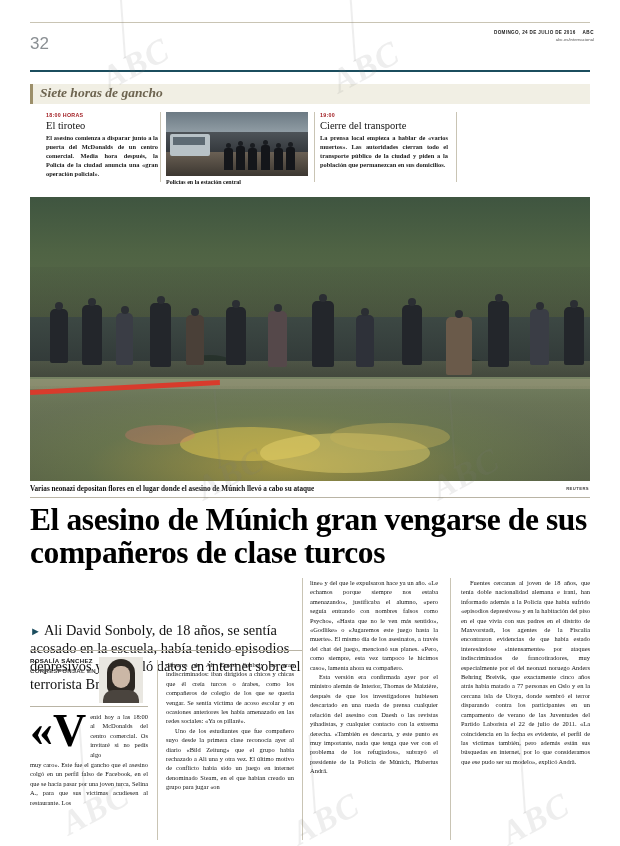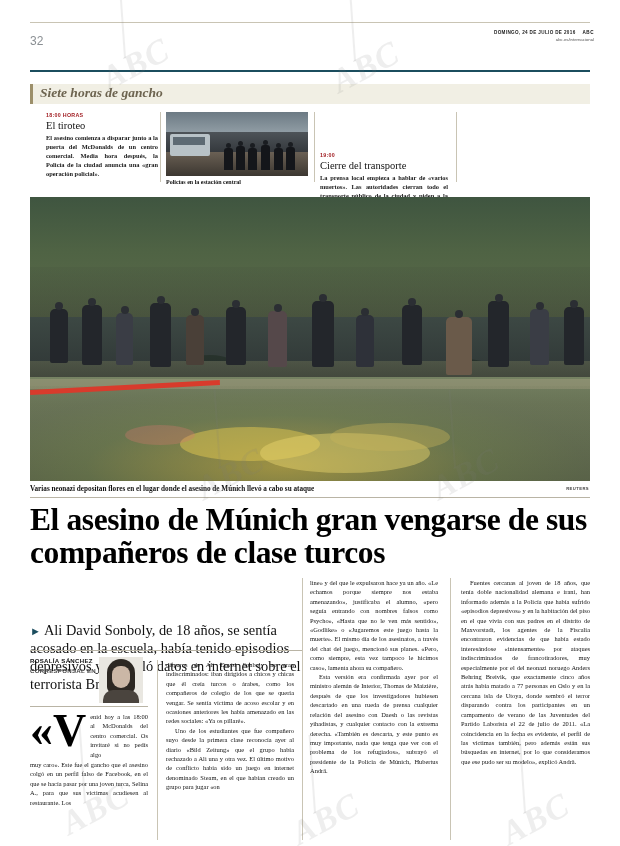--- a/index.html
+++ b/index.html
@@ -14,21 +14,21 @@
 
   
   .wm{position:absolute;color:rgba(120,120,120,.13);font-family:"Liberation Serif",serif;
       font-weight:700;font-style:italic;pointer-events:none;user-select:none;}
   .wm .abc{font-size:34px;letter-spacing:1px;display:block;}
   .wm .slash{position:absolute;width:2px;height:78px;background:rgba(120,120,120,.13);
       transform:rotate(24deg);top:-66px;left:44px;}
 
   
   .masthead{position:absolute;left:0;top:22px;width:620px;height:48px;}
-  .folio{position:absolute;left:30px;top:12px;font-size:12px;color:#8a8f93;
+  .folio{position:absolute;left:30px;top:12px;font-size:17px;color:#8a8f93;
       font-family:"Liberation Sans",sans-serif;}
   .section-title{position:absolute;left:57px;top:2px;font-size:31px;color:#1b4d5e;
       font-family:"Liberation Serif",serif;letter-spacing:.5px;}
   .masthead-right{position:absolute;right:26px;top:8px;text-align:right;line-height:1.25;}
   .masthead-right .dateline{font-size:4.6px;letter-spacing:.35px;font-weight:700;
       font-family:"Liberation Sans",sans-serif;color:#222;}
   .masthead-right .dateline .brand{color:#111;letter-spacing:.5px;margin-left:7px;}
   .masthead-right .url{font-size:4.3px;color:#555;font-family:"Liberation Sans",sans-serif;margin-top:1px;}
   .rule-top{position:absolute;left:30px;top:22px;width:560px;height:1px;background:#c9c4b4;}
   .rule-under-head{position:absolute;left:30px;top:70px;width:560px;height:2px;background:#1b4d5e;}
@@ -41,21 +41,21 @@
 
   
   .tl{position:absolute;top:112px;}
   .tl .time{font-size:5.3px;font-weight:700;color:#a11d22;letter-spacing:.3px;
       font-family:"Liberation Sans",sans-serif;margin-bottom:2px;}
   .tl .ttl{font-size:10.5px;font-weight:400;color:#111;line-height:1.05;margin-bottom:2px;
       font-family:"Liberation Serif",serif;}
   .tl .body{font-size:6.4px;line-height:1.42;color:#1a1a1a;font-weight:700;
       font-family:"Liberation Serif",serif;text-align:justify;}
   #tl0{left:46px;width:112px;}
-  #tl1{left:320px;width:128px;margin-top:40px;}
+  #tl1{left:320px;width:128px;}
   #tl2{left:462px;width:128px;}
   .vsep{position:absolute;width:1px;background:#c9c4b4;}
 
   
   .smallphoto{position:absolute;left:166px;top:112px;width:142px;height:64px;overflow:hidden;
       background:#2b2f33;}
   .smallphoto .sky{position:absolute;left:0;top:0;width:142px;height:26px;
       background:linear-gradient(#6c7a84,#9aa6ad);}
   .smallphoto .floor{position:absolute;left:0;top:40px;width:142px;height:24px;
       background:linear-gradient(#6a6054,#3c3731);}

